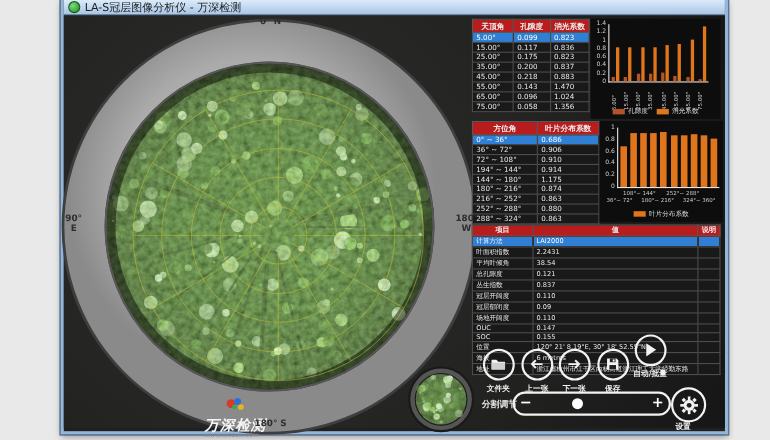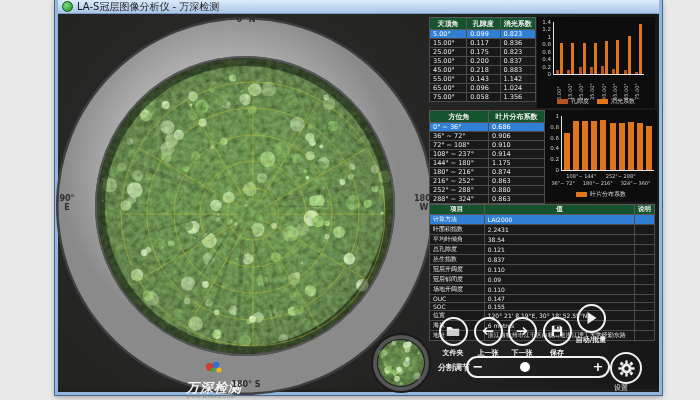--- a/index.html
+++ b/index.html
@@ -7,21 +7,21 @@
   #win{position:absolute;left:55px;top:0;width:601px;height:392px;background:#20201f;border:3px solid #93b6d9;outline:1px solid #49678c;border-top:none;box-shadow:0 2px 6px rgba(0,0,0,.35);}
   .titlebar{position:absolute;left:0;top:0;width:100%;height:14px;background:linear-gradient(#dcebfa,#a9c6e6);display:flex;align-items:center;gap:4px;padding-left:4px;box-sizing:border-box;border-bottom:1px solid #7d9cc0;}
   .appicon{width:9px;height:9px;border-radius:50%;background:radial-gradient(circle at 35% 35%,#7fd87f,#1f8f1f);border:1px solid #0c5c0c;}
   .title{font-size:10px;color:#1c1c1c;white-space:nowrap;}
   .content{position:absolute;left:0;top:14px;width:601px;height:375px;background:radial-gradient(circle at 30% 45%,#2e2e2d 0%,#232322 55%,#161616 100%);}
   
   #fisheye{position:absolute;left:-3px;top:2px;}
   .compass{position:absolute;color:#2e2e2e;font-size:8px;font-weight:bold;text-align:center;line-height:9px;z-index:5;}
   
   table.tbl{border-collapse:collapse;position:absolute;background:#191919;}
-  .tbl th{background:#14532d;color:#f0f0f0;font-weight:bold;border:1px solid #585858;padding:0 2px;}
+  .tbl th{background:#b91c1c;color:#f0f0f0;font-weight:bold;border:1px solid #585858;padding:0 2px;}
   .tbl td{color:#e8e8e8;border:1px solid #4c4c4c;padding:0 3px;text-align:left;white-space:nowrap;overflow:hidden;}
   .tbl tr.hl td{background:#2f7fd4;color:#fff;}
   #t1{left:371px;top:3px;width:107px;font-size:6.5px;}
   #t1 th{font-size:7px;height:11px;}
   #t1 td{height:8px;}
   #t2{left:371px;top:96px;width:116px;font-size:6.5px;}
   #t2 th{font-size:7px;height:11px;}
   #t2 td{height:7px;}
   #t3{left:371px;top:190px;width:226px;font-size:6px;}
   #t3 th{font-size:6.5px;height:9px;}
@@ -40,21 +40,21 @@
   .legend .sw{width:11px;height:5px;display:inline-block;}
   
   .toolbtn{position:absolute;width:60px;text-align:center;color:#f2f2f2;}
   .toolbtn .circ{width:25px;height:25px;border:2px solid #f2f2f2;border-radius:50%;margin:0 auto;display:flex;align-items:center;justify-content:center;}
   .toolbtn .lbl{font-size:7px;font-weight:bold;margin-top:2px;white-space:nowrap;}
   .sliderlabel{position:absolute;color:#e8e8e8;font-size:8px;font-weight:bold;}
   .sliderpill{position:absolute;border:2px solid #f2f2f2;border-radius:12px;height:18px;display:flex;align-items:center;color:#fff;}
   .sliderpill .minus,.sliderpill .plus{font-size:13px;font-weight:bold;width:20px;text-align:center;line-height:16px;}
   .knob{position:absolute;width:10px;height:10px;border-radius:50%;background:#fff;top:4px;}
   .gearbtn{position:absolute;width:28px;height:28px;border:2px solid #f2f2f2;border-radius:50%;display:flex;align-items:center;justify-content:center;}
-  .gearlbl{position:absolute;color:#f2f2f2;font-size:7px;font-weight:normal;}
+  .gearlbl{position:absolute;color:#f2f2f2;font-size:7px;font-weight:bold;}
   
   .logo{position:absolute;display:flex;align-items:center;gap:4px;}
   .logo .nm{color:#f5f5f5;font-size:13px;font-weight:bold;font-style:italic;letter-spacing:1px;line-height:13px;}
   .logo .url{color:#8a8a8a;font-size:4.5px;letter-spacing:.5px;}
   #thumb{position:absolute;left:310px;top:318px;}
 </style>
 </head>
 <body>
 
 <div id="win">
@@ -330,21 +330,21 @@
             <td>0.837</td>
           </tr>
           <tr class="">
             <td>45.00°</td>
             <td>0.218</td>
             <td>0.883</td>
           </tr>
           <tr class="">
             <td>55.00°</td>
             <td>0.143</td>
-            <td>1.142</td>
+            <td>1.470</td>
           </tr>
           <tr class="">
             <td>65.00°</td>
             <td>0.096</td>
             <td>1.024</td>
           </tr>
           <tr class="">
             <td>75.00°</td>
             <td>0.058</td>
             <td>1.356</td>
@@ -403,21 +403,21 @@
           </tr>
           <tr class="">
             <td>36° ~ 72°</td>
             <td>0.906</td>
           </tr>
           <tr class="">
             <td>72° ~ 108°</td>
             <td>0.910</td>
           </tr>
           <tr class="">
-            <td>108° ~ 237°</td>
+            <td>194° ~ 144°</td>
             <td>0.914</td>
           </tr>
           <tr class="">
             <td>144° ~ 180°</td>
             <td>1.175</td>
           </tr>
           <tr class="">
             <td>180° ~ 216°</td>
             <td>0.874</td>
           </tr>

